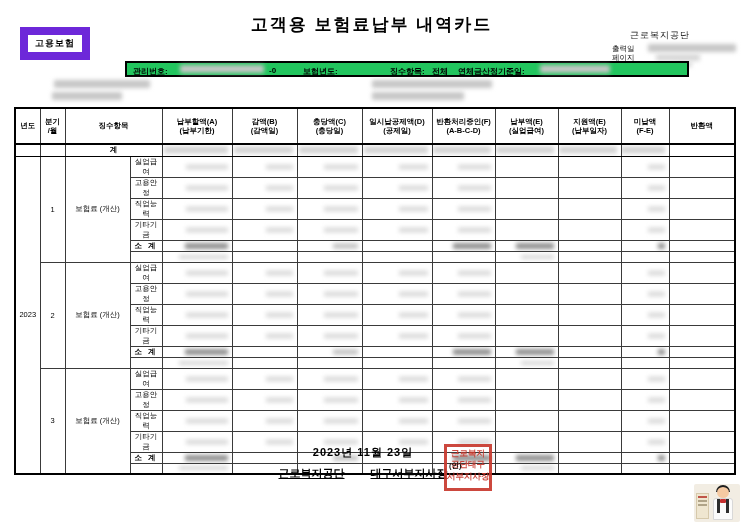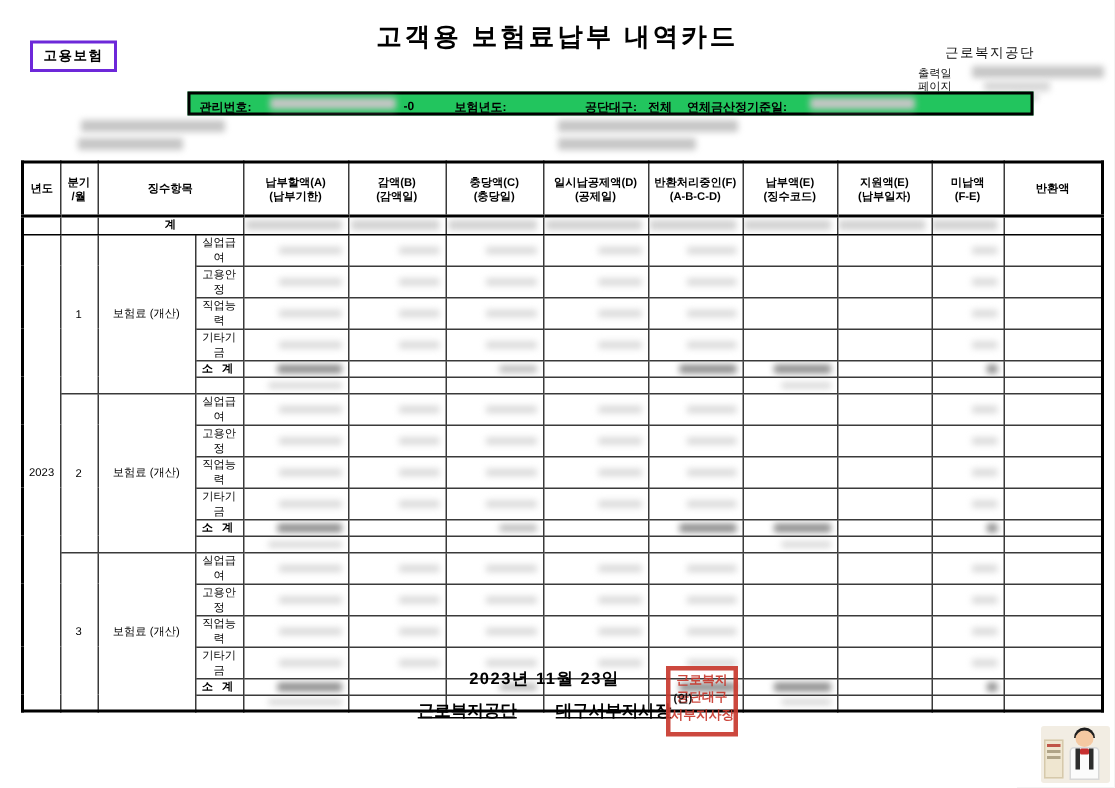--- a/index.html
+++ b/index.html
@@ -1,20 +1,20 @@
 <!DOCTYPE html>
 <html><head>
 <meta charset="utf-8">
 <style>
   * { margin:0; padding:0; box-sizing:border-box; }
   html,body { background:#e9e9e9; }
   body { font-family:"Liberation Sans","DejaVu Sans",sans-serif; }
   .page { position:relative; width:743px; height:525px; background:#ffffff; overflow:hidden; }
 
-  .badge { position:absolute; left:20px; top:27px; border:2px solid #6d28d9; font-size:9px; font-weight:bold; padding:2px 7px; letter-spacing:1px; background:#fff; }
+  .badge { position:absolute; left:20px; top:27px; border:8px solid #6d28d9; font-size:9px; font-weight:bold; padding:2px 7px; letter-spacing:1px; background:#fff; }
   .title { position:absolute; left:0; right:0; top:13px; text-align:center; font-size:17px; font-weight:bold; letter-spacing:2px; color:#000; }
   .org-top { position:absolute; left:630px; top:29px; font-size:9px; color:#111; letter-spacing:1px; }
   .print-label { position:absolute; left:612px; top:44px; font-size:7.5px; color:#111; }
   .pageno-label { position:absolute; left:612px; top:53px; font-size:7.5px; color:#111; }
 
   .blur { position:absolute; background:#c6c6c6; filter:blur(2px); border-radius:1px; }
   .blur.light { background:#d8d8d8; }
 
   .meta-box { position:absolute; left:125px; top:61px; width:564px; height:16px; border:2px solid #000; background:#22c55e; font-size:8px; font-weight:bold; }
   .meta-box span { position:absolute; top:3px; white-space:nowrap; }
@@ -65,21 +65,21 @@
   <div class="print-label">출력일</div>
   <div class="pageno-label">페이지</div>
   <div class="blur" style="left:648px; top:44px; width:88px; height:8px;"></div>
   <div class="blur light" style="left:656px; top:54px; width:44px; height:7px;"></div>
   <div class="blur light" style="left:676px; top:62px; width:16px; height:5px;"></div>
 
   <div class="meta-box">
     <span style="left:6px;">관리번호:</span>
     <span style="left:142px;">-0</span>
     <span style="left:176px;">보험년도:</span>
-    <span style="left:263px;">공단대구:</span>
+    <span style="left:263px;">징수항목:</span>
     <span style="left:305px;">전체</span>
     <span style="left:331px;">연체금산정기준일:</span>
   </div>
   <div class="blur" style="left:180px; top:65px; width:84px; height:8px;"></div>
   <div class="blur" style="left:540px; top:65px; width:70px; height:8px;"></div>
 
   <div class="wp-label" style="left:20px; top:79px;">사업장명</div>
   <div class="wp-label" style="left:22px; top:91px;">전   화</div>
   <div class="wp-label" style="left:340px; top:79px;">소재지</div>
   <div class="wp-label" style="left:340px; top:91px;">전  송</div>
@@ -115,21 +115,21 @@
 (납부기한)</th>
           <th>감액(B)
 (감액일)</th>
           <th>충당액(C)
 (충당일)</th>
           <th>일시납공제액(D)
 (공제일)</th>
           <th>반환처리중인(F)
 (A-B-C-D)</th>
           <th>납부액(E)
-(징수코드)</th>
+(실업급여)</th>
           <th>지원액(E)
 (납부일자)</th>
           <th>미납액
 (F-E)</th>
           <th>반환액</th>
         </tr>
       </thead>
     <tbody>
         <tr class="total-row">
           <td></td>

